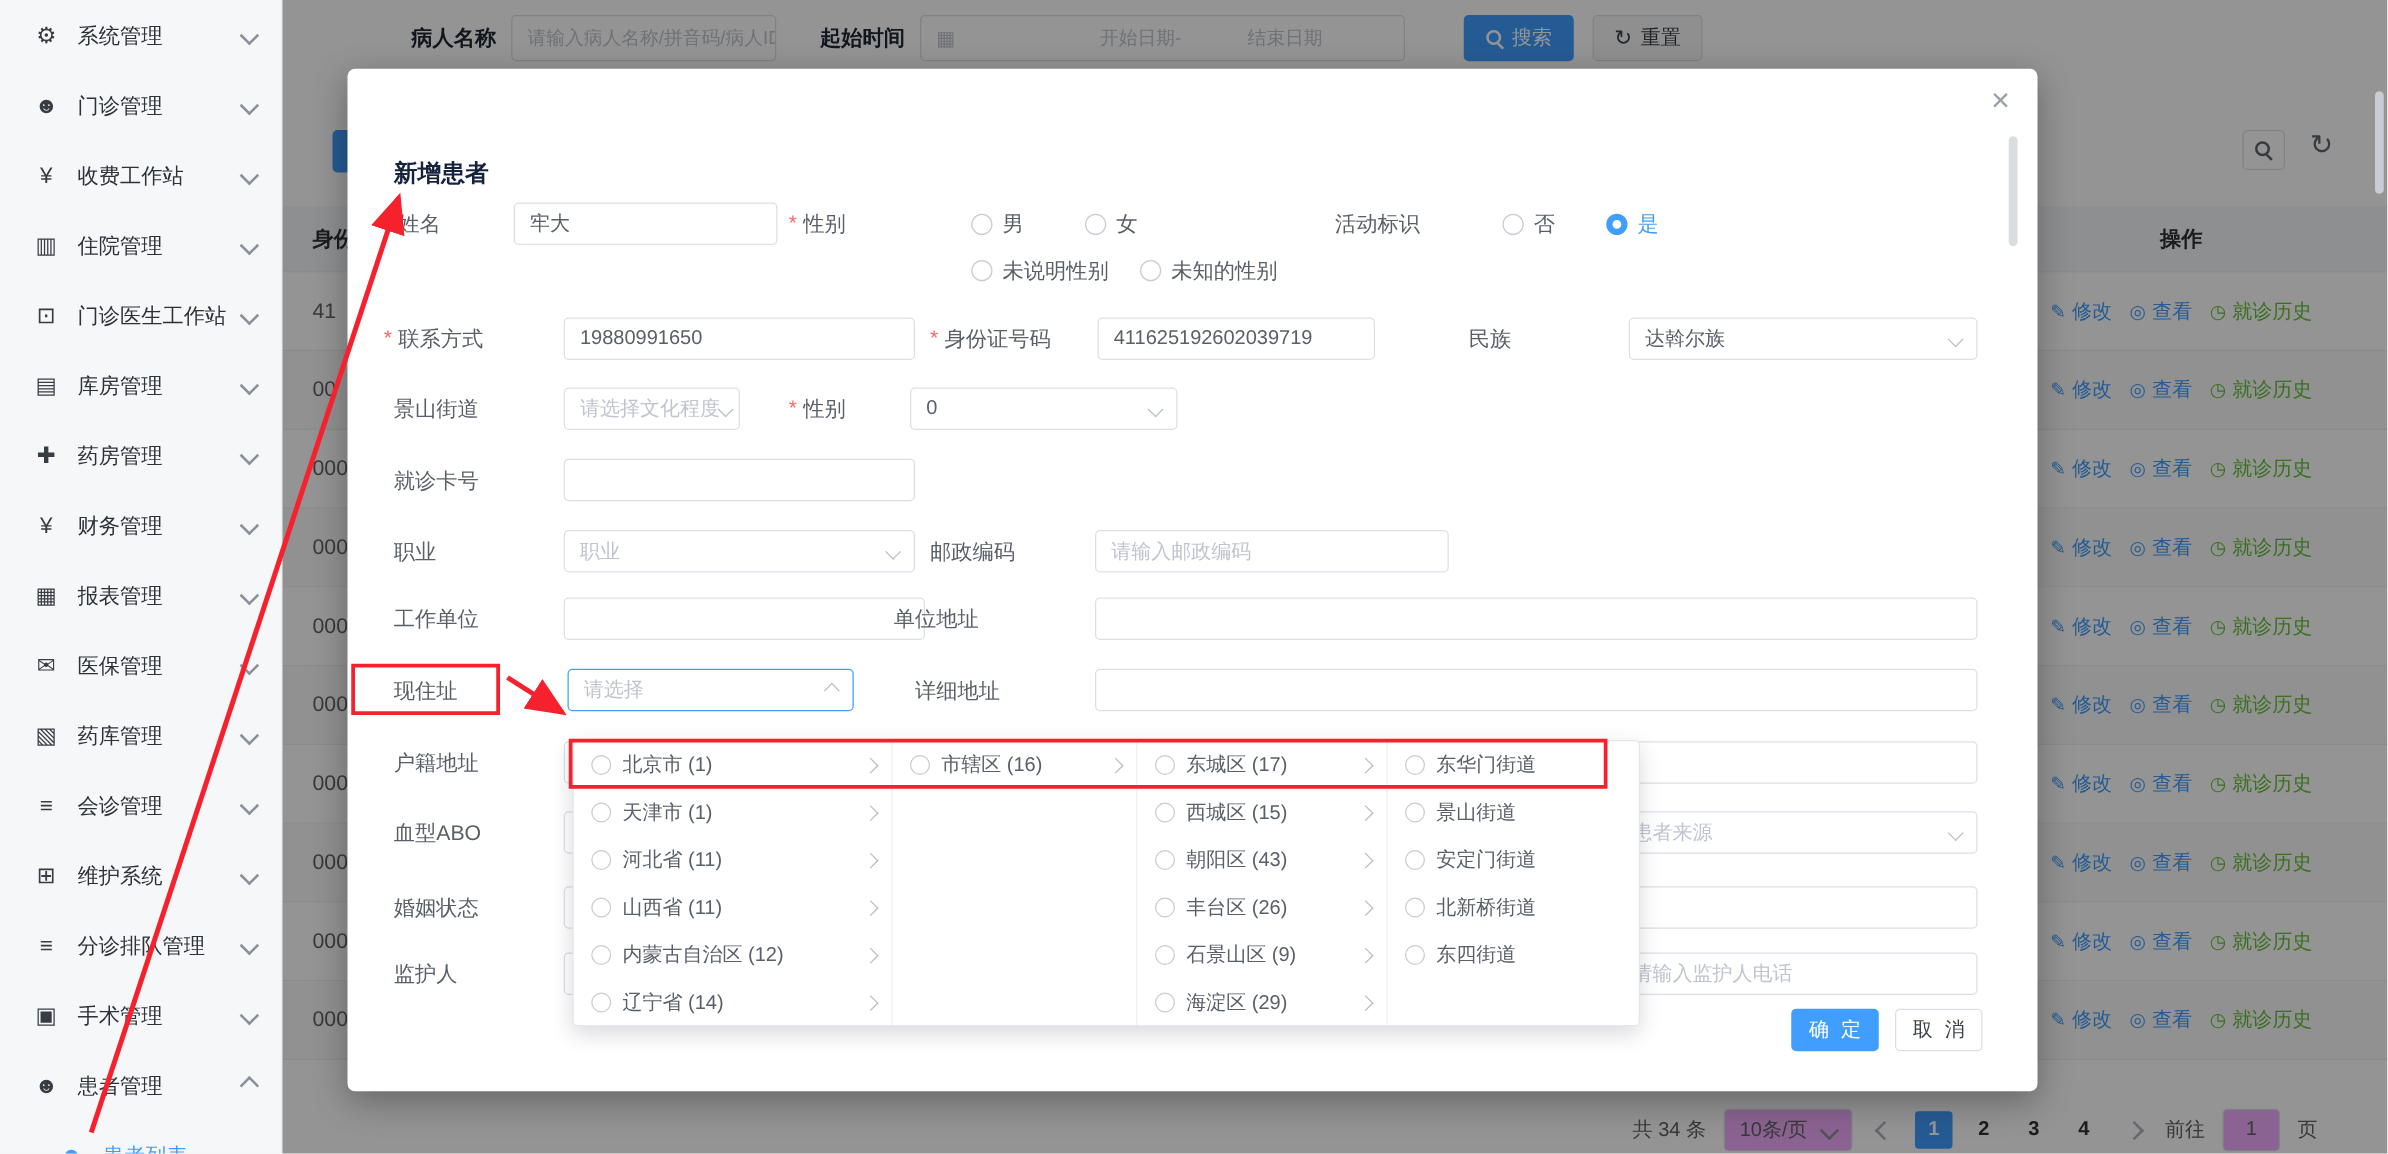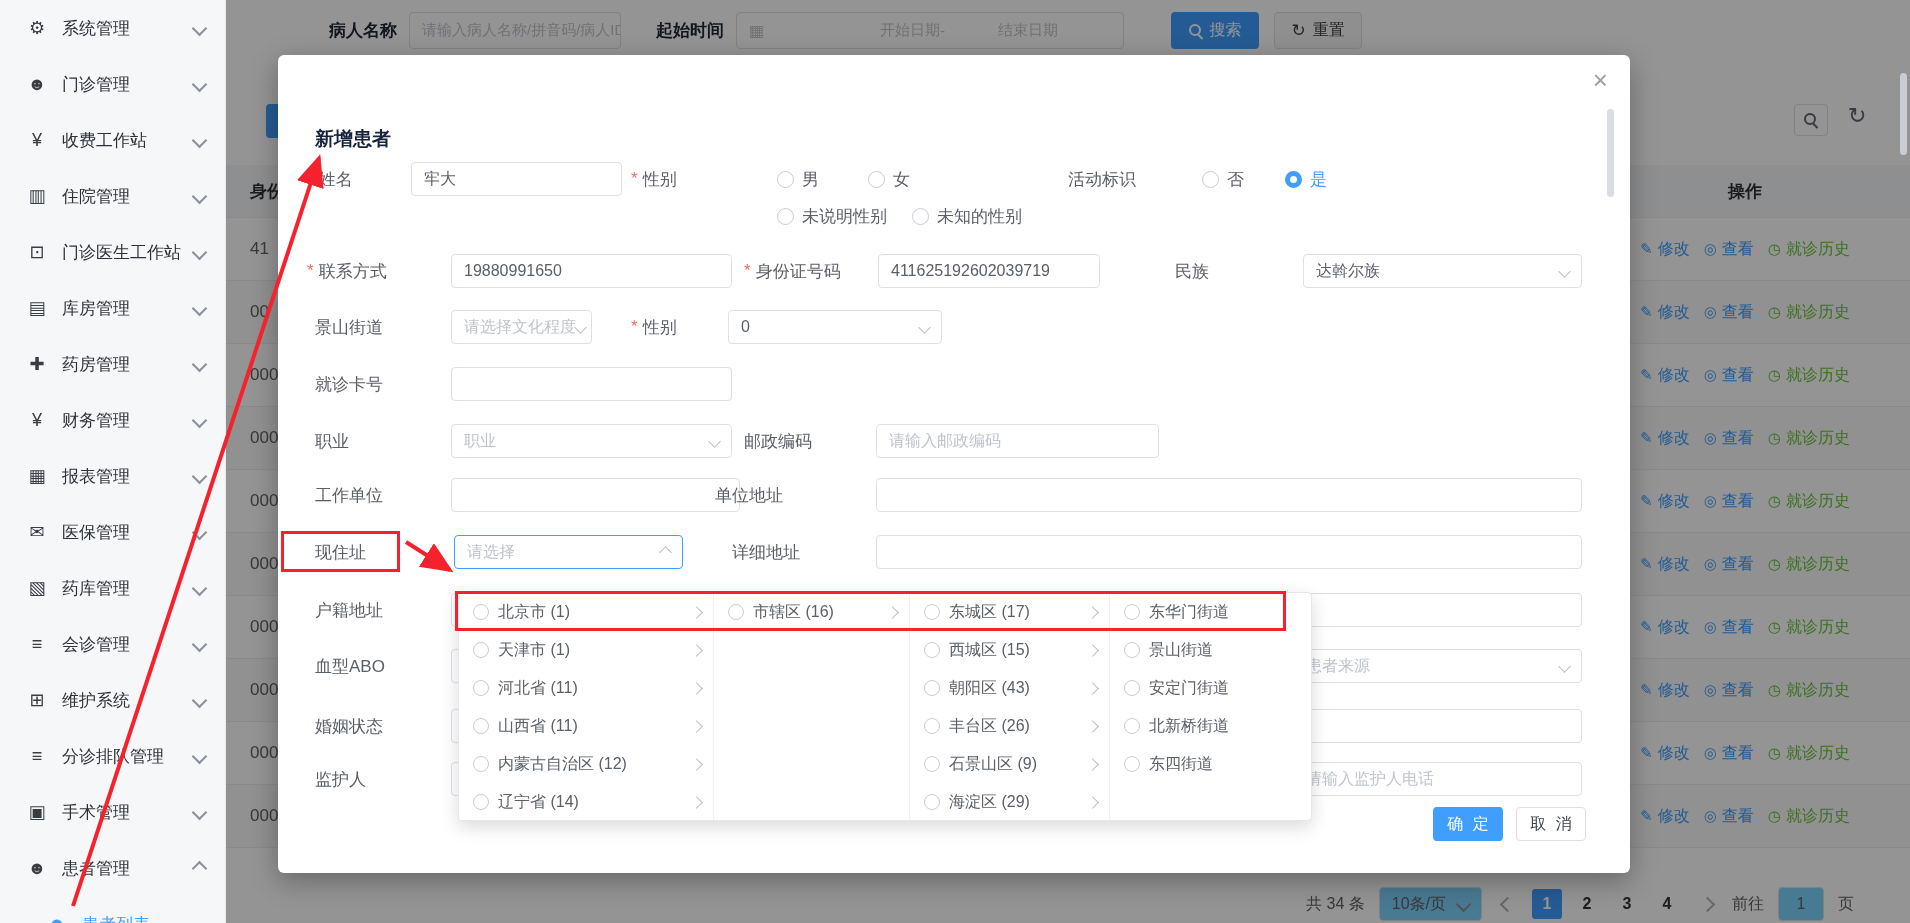--- a/index.html
+++ b/index.html
@@ -42,21 +42,21 @@
   .t-acts{width:270px;margin-right:30px;display:flex;justify-content:center;align-items:center;gap:14px;white-space:nowrap;flex:none;}
   .t-row{height:62px;display:flex;align-items:center;font-size:17px;border-bottom:1px solid #ebeef5;background:#fff;}
   .t-row.even{background:#fafafa;}
   .t-link{display:inline-flex;align-items:center;gap:5px;font-size:16px;cursor:pointer;}
   .t-link.blue{color:#409eff;}
   .t-link.green{color:#67c23a;}
   .t-ico{font-size:15px;}
 
   
   .pagination{position:absolute;top:887px;right:56px;display:flex;align-items:center;gap:14px;font-size:16px;color:#606266;}
-  .pg-size,.pg-goto{border:1px solid #dcdfe6;border-radius:4px;height:34px;background:#7dd3fc;display:inline-flex;align-items:center;box-sizing:border-box;cursor:pointer;}
+  .pg-size,.pg-goto{border:1px solid #dcdfe6;border-radius:4px;height:34px;background:#f0abfc;display:inline-flex;align-items:center;box-sizing:border-box;cursor:pointer;}
   .pg-size{padding:0 12px;gap:12px;}
   .pg-goto{width:46px;justify-content:center;}
   .pg-arrow{width:22px;display:inline-flex;justify-content:center;cursor:pointer;}
   .pg-arrow .chev{border-color:#aeb3bb;}
   .pg-pages{display:inline-flex;gap:10px;}
   .pg-num{min-width:30px;height:30px;display:inline-flex;align-items:center;justify-content:center;border-radius:3px;color:#303133;font-weight:600;cursor:pointer;}
   .pg-num.act{background:#409eff;color:#fff;}
 
   
   .modal{position:absolute;left:278px;top:55px;width:1352px;height:818px;background:#fff;border-radius:6px;box-shadow:0 8px 28px rgba(0,0,0,.3);z-index:30;}

